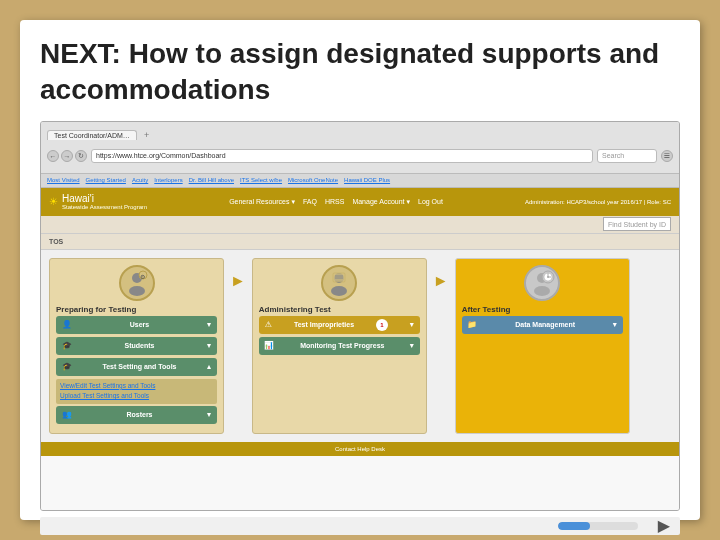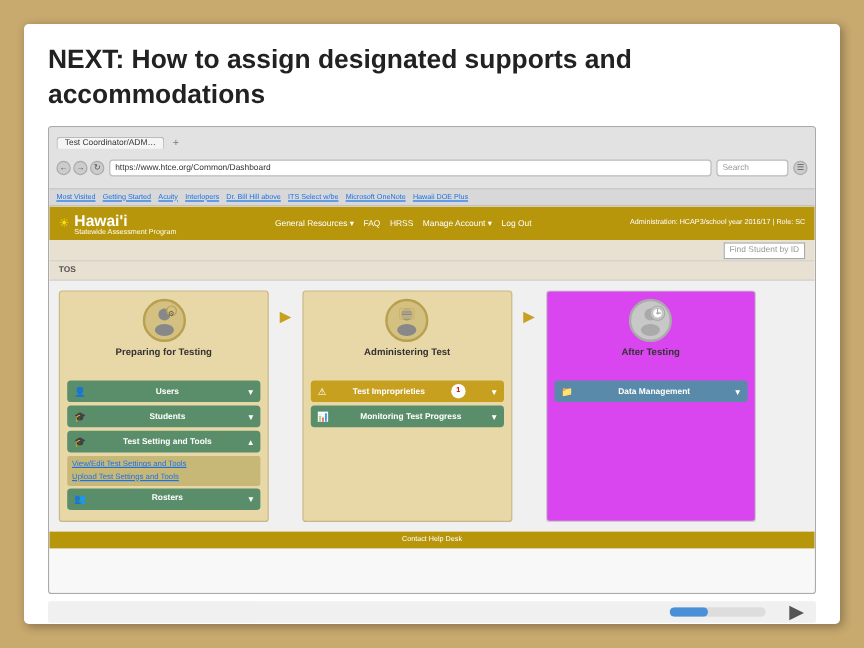--- a/index.html
+++ b/index.html
@@ -18,21 +18,21 @@
       background: #ffffff;
       position: absolute;
       top: 20px;
       left: 20px;
       border-radius: 4px;
       box-shadow: 2px 2px 8px rgba(0,0,0,0.3);
       padding: 16px 20px 12px 20px;
     }
 
     .slide-title {
-      font-size: 22px;
+      font-size: 28px;
       font-weight: bold;
       color: #222;
       margin-bottom: 12px;
       line-height: 1.3;
     }
 
     .slide-title span.next {
       font-weight: bold;
     }
 
@@ -172,22 +172,22 @@
     }
 
     .hawaii-logo {
       display: flex;
       align-items: center;
       gap: 4px;
     }
 
     .hawaii-logo-text {
       color: white;
-      font-size: 13px;
-      font-weight: bold;
+      font-size: 10px;
+      font-weight: normal;
     }
 
     .hawaii-logo-sub {
       color: #ffe;
       font-size: 6px;
     }
 
     .hawaii-nav {
       display: flex;
       align-items: center;
@@ -266,21 +266,21 @@
     .col-administering {
       width: 175px;
       background: #e8d8a8;
       border: 1px solid #c8b888;
       border-radius: 3px;
       padding: 6px;
     }
 
     .col-after {
       width: 175px;
-      background: #d946ef;
+      background: #eab308;
       border: 1px solid #ccc;
       border-radius: 3px;
       padding: 6px;
     }
 
     .col-icon {
       width: 36px;
       height: 36px;
       border-radius: 50%;
       background: #d4c080;
@@ -295,25 +295,24 @@
       background: #d4c080;
       border-color: #b8a050;
     }
 
     .col-icon.after-icon {
       background: #c8c8c8;
       border-color: #aaa;
     }
 
     .col-title {
-      text-align: center;
       font-size: 8px;
       font-weight: bold;
       color: #333;
-      margin-bottom: 19px;
+      margin-bottom: 2px;
     }
 
     .section-item {
       background: #7a9e7e;
       border-radius: 3px;
       padding: 3px 6px;
       margin-bottom: 3px;
       width: 100%;
       display: flex;
       align-items: center;

